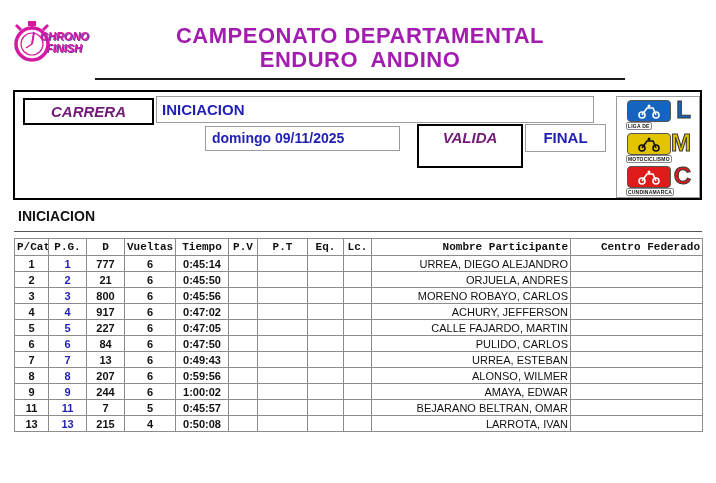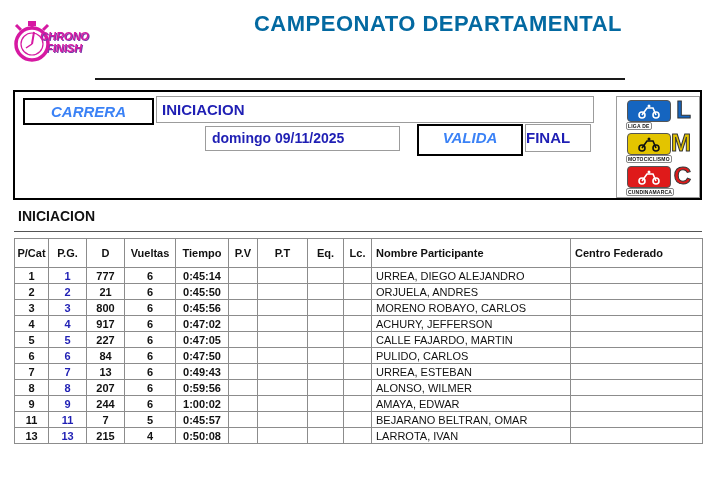--- a/index.html
+++ b/index.html
@@ -4,37 +4,37 @@
 <style>
   * { margin:0; padding:0; box-sizing:border-box; }
   html,body { width:716px; height:483px; background:#ffffff; overflow:hidden;
               font-family:"Liberation Sans", sans-serif; }
   .abs { position:absolute; }
 
   
   #chrono-logo { left:8px; top:12px; width:110px; height:56px; }
 
   
-  #title-wrap { left:98px; top:12px; width:524px; text-align:right; color:#0369a1; }
+  #title-wrap { left:98px; top:24px; width:524px; text-align:center; color:#a21caf; }
   .title-line { font-size:22px; font-weight:bold; letter-spacing:0.5px; line-height:24px; white-space:pre; }
   #title-underline { left:95px; top:78px; width:530px; height:2px; background:#1a1a1a; }
 
   
   #race-box { left:13px; top:90px; width:689px; height:110px; border:2px solid #000; background:#fff; }
   .field { position:absolute; background:#fff; white-space:nowrap; overflow:hidden; }
   .black-frame { border:2px solid #000; }
   .gray-frame  { border:1px solid #9c9c9c; }
-  .lbl-italic { font-style:italic; font-weight:bold; font-size:15px; color:#3b82f6; text-align:center; }
+  .lbl-italic { font-style:italic; font-weight:bold; font-size:15px; color:#701a75; text-align:center; }
   .blue-text { font-weight:bold; color:#1f1fb4; }
 
   #carrera-box     { left:8px;   top:6px;  width:131px; height:27px; line-height:23px; }
   #carrera-value   { left:141px; top:4px;  width:438px; height:27px; line-height:25px; font-size:15px; padding-left:5px; }
   #date-box        { left:190px; top:34px; width:195px; height:25px; line-height:23px; font-size:14px; padding-left:6px; }
-  #valida-box      { left:402px; top:32px; width:106px; height:32px; line-height:24px; }
-  #final-box       { left:510px; top:32px; width:66px;  height:28px; line-height:26px; font-size:15px; padding-left:0; }
+  #valida-box      { left:402px; top:32px; width:106px; height:44px; line-height:24px; }
+  #final-box       { left:510px; top:32px; width:81px;  height:28px; line-height:26px; font-size:15px; padding-left:0;text-align:center; }
 
   
   #fed-logo-box { left:601px; top:4px; width:84px; height:102px; border:1px solid #9c9c9c; background:#fff; }
   .fed-row { position:relative; width:66px; margin:3px auto 0 auto; height:30px; }
   .fed-block { position:absolute; left:2px; top:0; width:44px; height:22px; border-radius:4px;
                border:1px solid #555; display:flex; align-items:center; justify-content:center; }
   .fed-letter { position:absolute; right:0px; top:-2px; font-size:24px; font-weight:bold;
                 font-family:"Liberation Sans", sans-serif; -webkit-text-stroke:1px #333; line-height:24px; }
   .fed-caption { position:absolute; left:1px; top:22px; font-size:5px; font-weight:bold; color:#111;
                  letter-spacing:0.2px; background:#fff; padding:0 1px; border:1px solid #888; border-radius:2px; line-height:6px;}
@@ -42,23 +42,23 @@
   
   #section-title { left:18px; top:208px; font-size:14px; font-weight:bold; color:#111; }
   #section-rule  { left:14px; top:231px; width:688px; height:1px; background:#555; }
 
   #results-table { position:absolute; left:14px; top:238px; width:688px;
                    border-collapse:collapse; table-layout:fixed;
                    font-family:"Liberation Sans", sans-serif; }
   #results-table th, #results-table td {
       border:1px solid #8c8c8c; font-size:11px; font-weight:bold; color:#111;
       padding:0 2px; white-space:nowrap; overflow:hidden; text-align:center; }
-  #results-table th { height:29px; }
+  #results-table th { height:17px;font-family:Liberation Mono, monospace; }
   #results-table td { height:16px; }
-  #results-table th.al, #results-table td.al { text-align:left; padding-left:4px; }
+  #results-table th.al, #results-table td.al { text-align:right; padding-left:4px; }
   #results-table td.pg { color:#1f1fb4; }
   #results-table td.name { font-weight:normal; }
 </style>
 </head>
 <body>
 
 <div class="abs" id="chrono-logo">
   <svg width="110" height="56" viewBox="0 0 110 56">
     <g stroke="#d619a2" fill="none">
       <circle cx="24" cy="32" r="16" stroke-width="3.5"></circle>
@@ -74,20 +74,21 @@
       <text x="33" y="29" fill="#7a3aa8">CHRONO</text>
       <text x="32" y="28" fill="#d619a2" id="chrono-line1">CHRONO</text>
       <text x="39" y="41" fill="#7a3aa8">FINISH</text>
       <text x="38" y="40" fill="#d619a2" id="chrono-line2">FINISH</text>
     </g>
   </svg>
 </div>
 
 <div class="abs" id="title-wrap">
   <div class="title-line">CAMPEONATO DEPARTAMENTAL</div>
+  <div class="title-line">ENDURO  ANDINO</div>
 </div>
 <div class="abs" id="title-underline"></div>
 
 <div class="abs" id="race-box">
   <div class="field black-frame lbl-italic" id="carrera-box">CARRERA</div>
   <div class="field gray-frame blue-text" id="carrera-value">INICIACION</div>
   <div class="field gray-frame blue-text" id="date-box">domingo 09/11/2025</div>
   <div class="field black-frame lbl-italic" id="valida-box">VALIDA</div>
   <div class="field gray-frame blue-text" id="final-box">FINAL</div>
 

